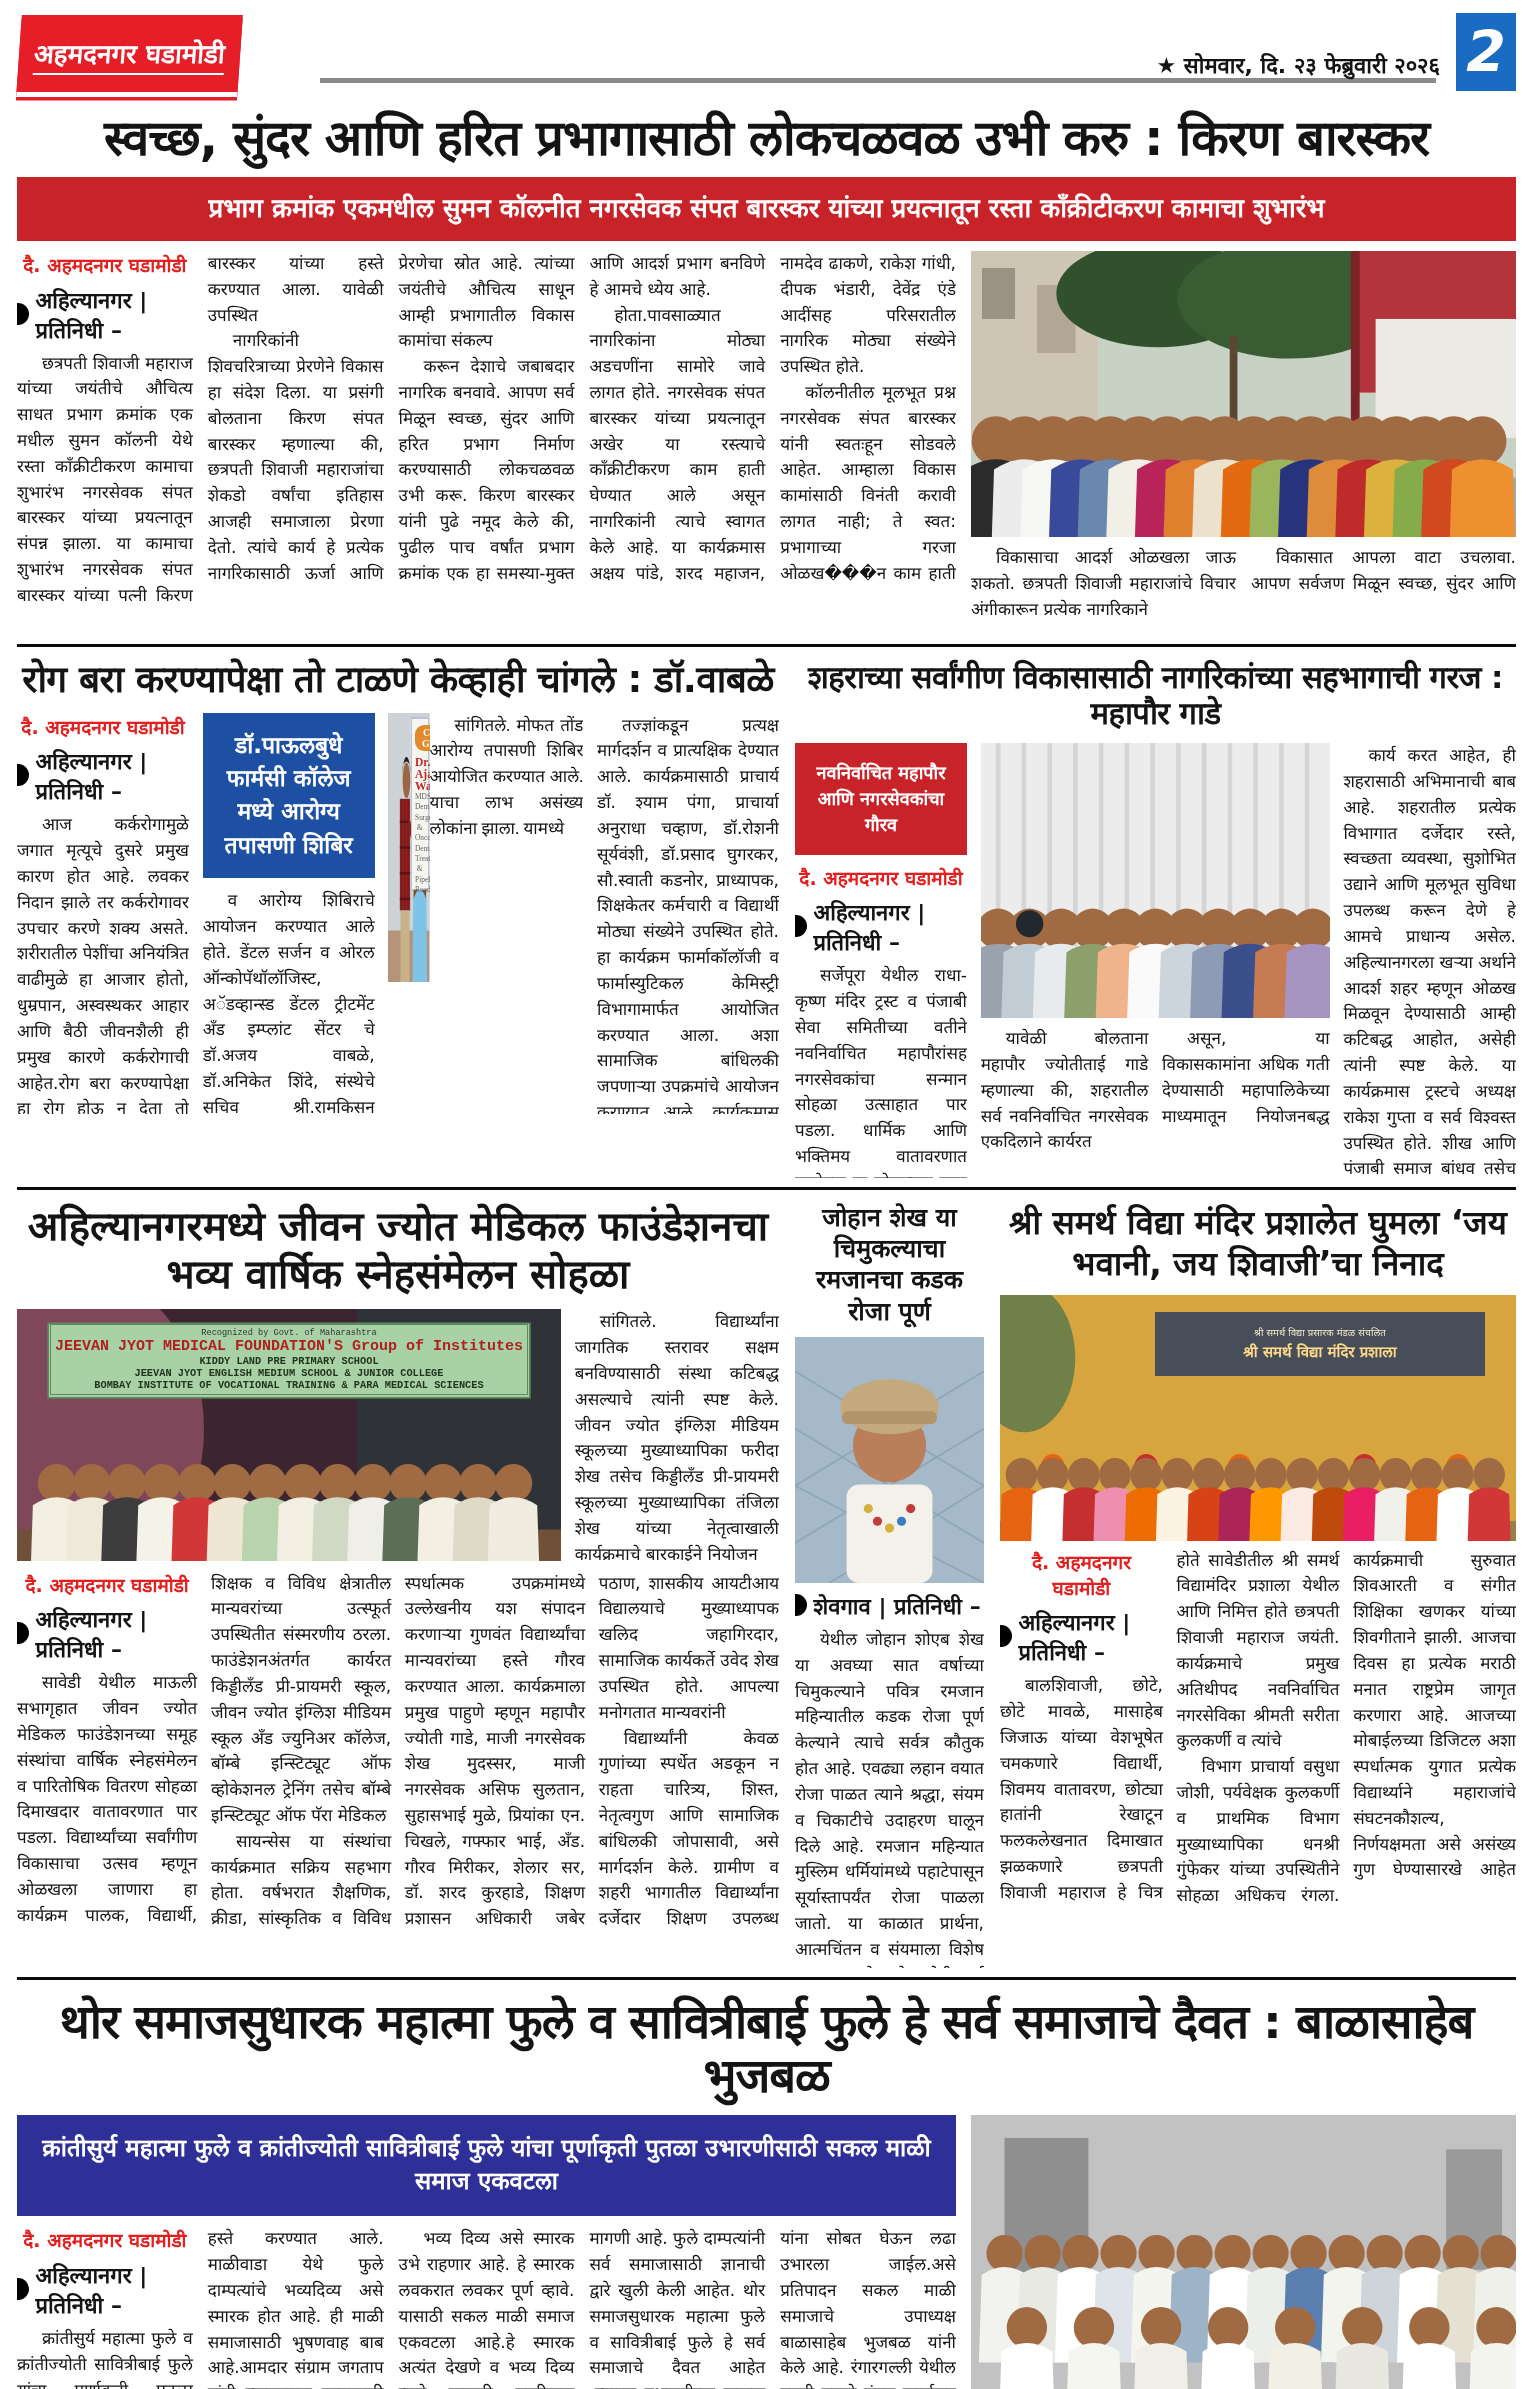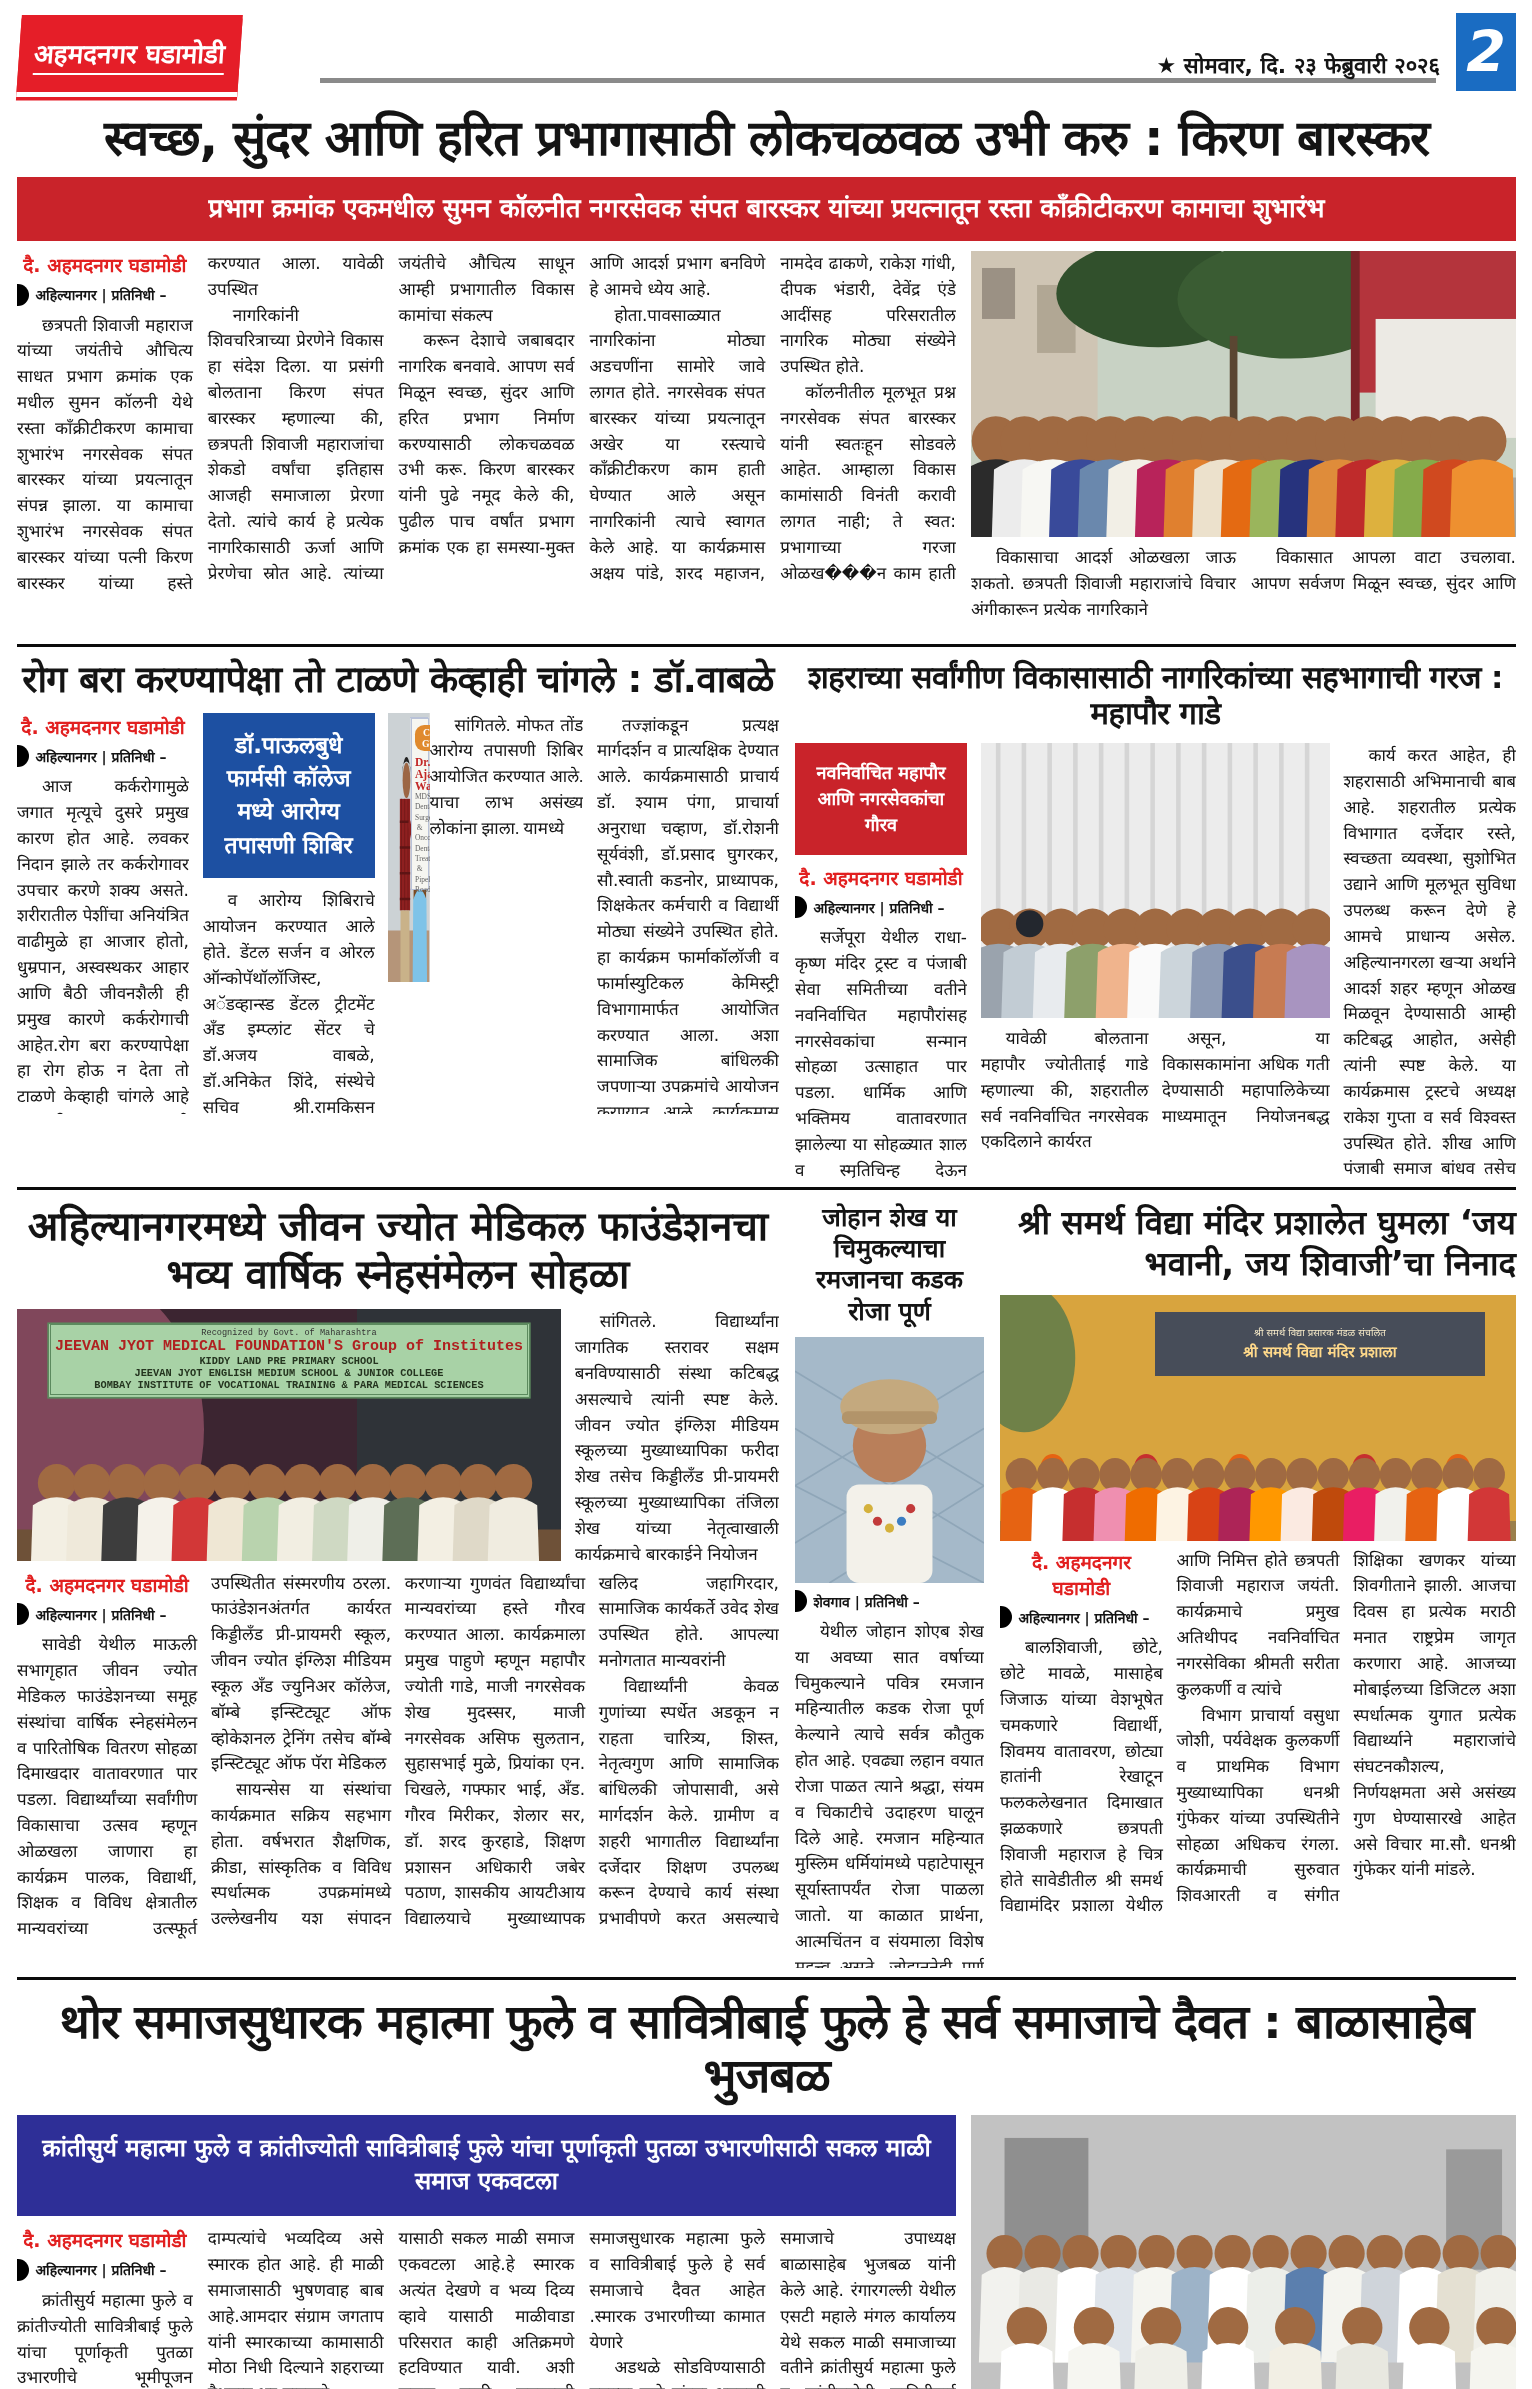--- a/index.html
+++ b/index.html
@@ -13,21 +13,21 @@
         font-size:26px;padding:19.5px 15px 17px 15px;transform:skewX(-4deg);text-align:center;
         border-bottom:5.7px solid #fff;box-shadow:0 3.4px 0 #e51e28;}
   .logo span{display:inline-block;border-bottom:2.3px solid #fff;padding-bottom:2.3px;}
   .dateline{position:absolute;right:76px;bottom:19.5px;font-weight:800;font-size:22px;}
   .pagebox{position:absolute;right:0;top:12.6px;width:60px;height:78px;background:#1a6cc2;color:#fff;
            display:flex;align-items:center;justify-content:center;font-size:57px;font-weight:800;font-style:italic;}
   .hdr-rule{position:absolute;left:303px;right:80px;bottom:15px;height:4.6px;background:#8a8a8a;}
   
   .bt{font-size:17px;line-height:1.52;text-align:justify;font-weight:500;text-indent:25px;}
   .byline-paper{color:#e22020;font-weight:800;font-size:19px;text-align:center;margin:1.1px 0 5.7px;}
-  .byline-place{font-weight:800;font-size:14px;margin:0 0 6.9px;display:flex;align-items:center;gap:6.9px;}
+  .byline-place{font-weight:800;font-size:22px;margin:0 0 6.9px;display:flex;align-items:center;gap:6.9px;}
   .halfdot{width:11.5px;height:22px;background:#000;border-radius:0 12.6px 12.6px 0;flex:none;}
   .photo{position:relative;overflow:hidden;background:#ddd;}
   .photo svg{display:block;width:100%;height:100%;}
   section{border-top:none;}
   .rule{border-top:3.4px solid #0b0b0b;margin-top:9.2px;padding-top:6.9px;}
   
   .h-main{font-size:49px;font-weight:900;text-align:center;line-height:1.14;letter-spacing:-1.1px;margin:12.6px 0 10.3px;}
   .band-red{background:#c9232a;color:#fff;font-size:26px;font-weight:800;text-align:center;padding:15px 0;line-height:1.3;}
   .a1body{display:flex;gap:15px;margin-top:10.3px;}
   .a1cols{width:939px;column-count:5;column-gap:15px;height:358px;column-fill:auto;overflow:hidden;}
@@ -54,21 +54,21 @@
   .redbox{background:#c9232a;color:#fff;font-weight:800;font-size:18px;text-align:center;line-height:1.45;padding:17px 8px;margin-bottom:9.2px;}
   .photoC{height:275px;}
   .gbelow{column-count:2;column-gap:13.7px;height:143px;column-fill:auto;overflow:hidden;margin-top:8px;}
   
   .row3{display:flex;gap:16px;}
   .art-jj{flex:0 0 762px;}
   .art-johan{flex:0 0 189px;}
   .art-samarth{flex:1;}
   .h3a{font-size:40px;font-weight:900;text-align:center;line-height:1.2;margin:4.6px 0 11.5px;}
   .h3b{font-size:25px;font-weight:900;text-align:center;line-height:1.25;margin:4.6px 0 10.3px;}
-  .h3c{font-size:33px;font-weight:900;text-align:right;line-height:1.25;margin:4.6px 0 10.3px;}
+  .h3c{font-size:33px;font-weight:900;text-align:center;line-height:1.25;margin:4.6px 0 10.3px;}
   .jjtop{display:flex;gap:13.7px;}
   .photoD{width:544px;height:252px;flex:none;}
   .jjside{flex:1;overflow:hidden;height:252px;}
   .jjcols{column-count:4;column-gap:13.7px;height:372px;column-fill:auto;overflow:hidden;margin-top:9.2px;}
   .photoE{height:246px;margin-bottom:6.9px;}
   .johantext{height:378px;overflow:hidden;}
   .photoF{height:246px;margin-bottom:6.9px;}
   .smcols{column-count:3;column-gap:13.7px;height:378px;column-fill:auto;overflow:hidden;}
   
   .h4a{font-size:47px;font-weight:900;text-align:center;line-height:1.15;letter-spacing:-1.1px;margin:8px 0 11.5px;}

